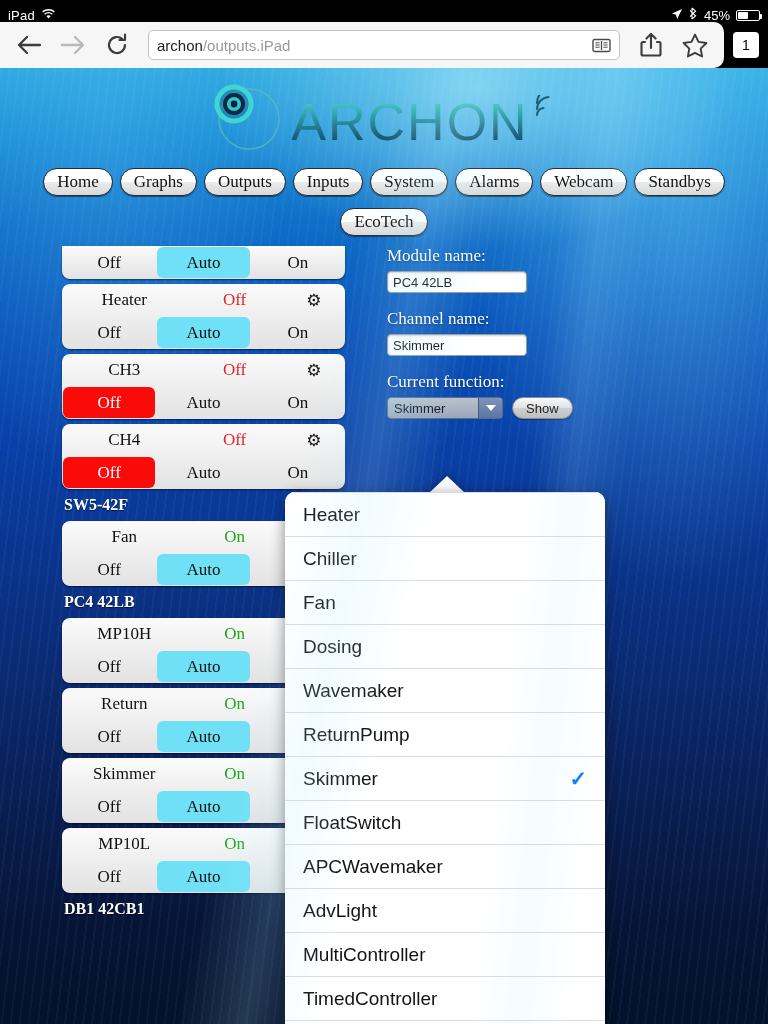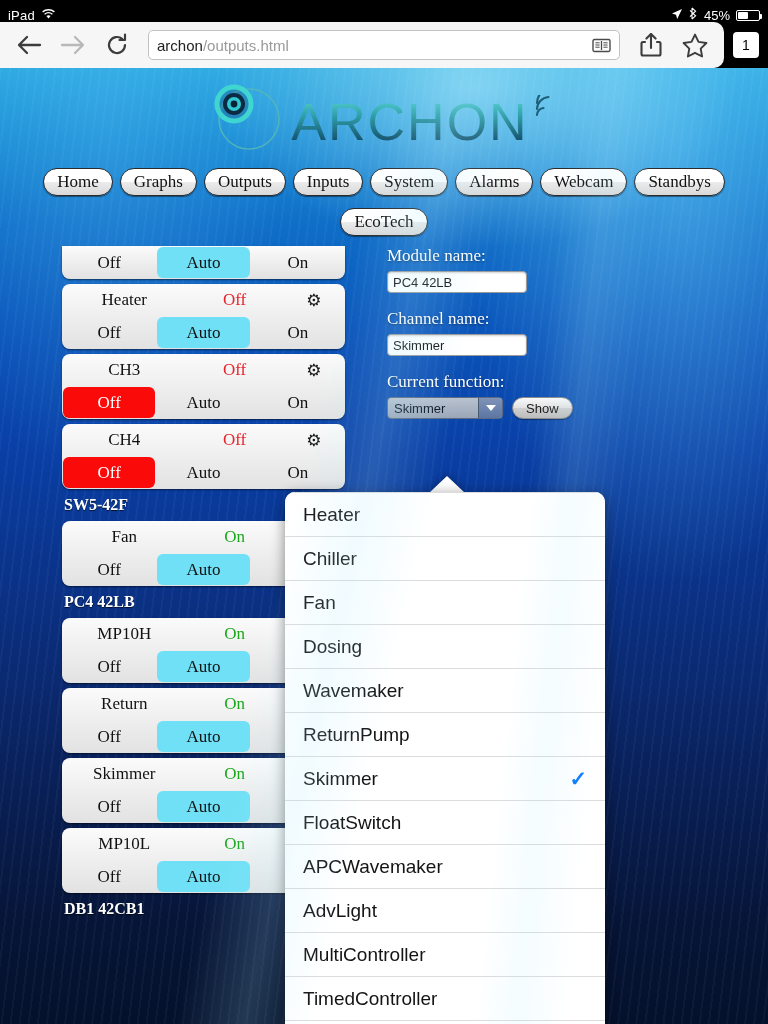--- a/index.html
+++ b/index.html
@@ -243,21 +243,21 @@
         </svg>
     </div>
     <div class="nav-ico">
       <svg width="24" height="24" viewBox="0 0 24 24">
           <path d="M20 12 a8 8 0 1 1-2.6-5.9" stroke="currentColor" stroke-width="2.2" fill="none" stroke-linecap="round"></path>
           <path d="M20 1.5 L20 7 L14.5 7" stroke="currentColor" stroke-width="2.2" fill="none" stroke-linecap="round" stroke-linejoin="round"></path>
         </svg>
     </div>
     <div class="urlbar">
       <span class="host">archon</span>
-        <span>/outputs.html</span>
+        <span>/outputs.iPad</span>
       <span class="reader">
         <svg width="19" height="15" viewBox="0 0 19 15">
             <rect x="1" y="1.5" width="17" height="12" rx="1.4" stroke="currentColor" stroke-width="1.4" fill="none"></rect>
             <path d="M9.5 3 L9.5 12" stroke="currentColor" stroke-width="1.3"></path>
             <path d="M3.4 4.8 H7.6 M3.4 7 H7.6 M3.4 9.2 H7.6 M11.4 4.8 H15.6 M11.4 7 H15.6 M11.4 9.2 H15.6" stroke="currentColor" stroke-width="1"></path>
           </svg>
       </span>
     </div>
     <div class="nav-ico">
       <svg width="22" height="26" viewBox="0 0 22 26">

